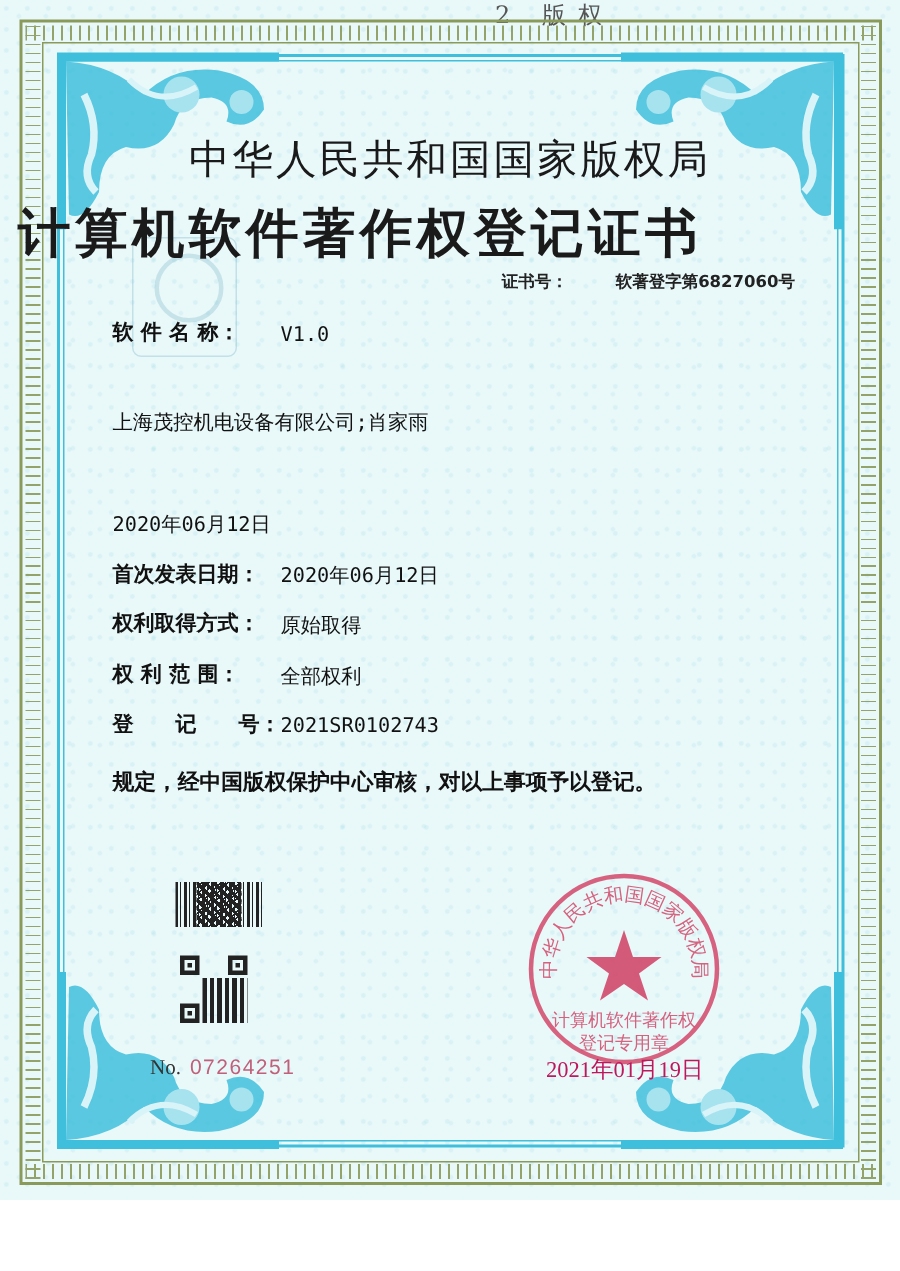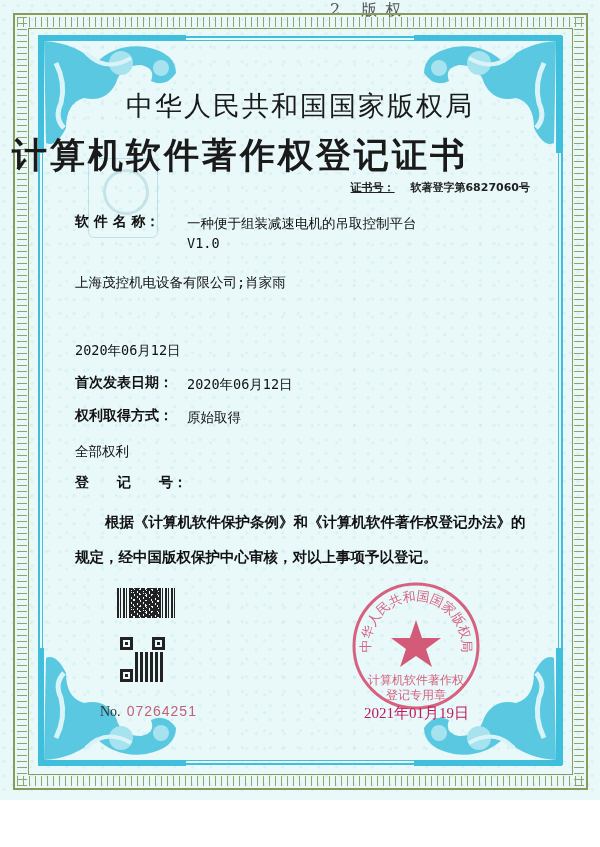--- a/index.html
+++ b/index.html
@@ -67,21 +67,21 @@
       position: absolute; left: 0; width: 600px; top: 88px; text-align: center;
       font-family: "DejaVu Sans", sans-serif; font-size: 27px; letter-spacing: 2px; color: #1a1a1a;
     }
     .title-2 {
       position: absolute; left: 0; width: 480px; top: 132px; text-align: center;
       font-family: Liberation Sans, sans-serif; font-size: 35px; font-weight: bold; letter-spacing: 3px; color: #1a1a1a;
     }
     .cert-no {
       position: absolute; right: 70px; top: 180px; font-size: 11px; font-weight: bold; color: #222;
     }
-    .cert-no .lbl { margin-right: 12px; text-decoration: underline; }
+    .cert-no .lbl { margin-right: 28px; }
 
     .field { position: absolute; left: 75px; font-size: 14px; display: flex; }
     .field .label { font-weight: bold; width: 112px; white-space: nowrap; }
     .field .value { font-family: "DejaVu Sans Mono", monospace; font-size: 13.5px; line-height: 20px; }
     .field .value .zh { font-family: "DejaVu Sans", sans-serif; }
 
     .para {
       position: absolute; left: 75px; width: 460px; font-size: 14.5px; font-weight: bold; line-height: 35px;
     }
     .para .indent { display: inline-block; width: 30px; }
@@ -165,21 +165,20 @@
 <div class="title-1">中华人民共和国国家版权局</div>
 <div class="title-2">计算机软件著作权登记证书</div>
 <div class="cert-no">
   <span class="lbl">证书号：</span>
   <span>软著登字第6827060号</span>
 </div>
 
 <div class="field" style="top:213px">
   <span class="label">软 件 名 称：</span>
   <div class="value">
-    <div class="zh">一种便于组装减速电机的吊取控制平台</div>
     <div>V1.0</div>
   </div>
 </div>
 
 <div class="field" style="top:272px">
   <div class="value zh">上海茂控机电设备有限公司;肖家雨</div>
 </div>
 
 <div class="field" style="top:340px">
   <div class="value">2020年06月12日</div>
@@ -189,29 +188,30 @@
   <span class="label">首次发表日期：</span>
   <div class="value">2020年06月12日</div>
 </div>
 
 <div class="field" style="top:407px">
   <span class="label">权利取得方式：</span>
   <div class="value zh">原始取得</div>
 </div>
 
 <div class="field" style="top:441px">
+  <span class="label">权 利 范 围：</span>
   <div class="value zh">全部权利</div>
 </div>
 
 <div class="field" style="top:474px">
   <span class="label">登　　记　　号：</span>
+  <div class="value">2021SR0102743</div>
 </div>
 
 <div class="para" style="top:505px">
-  <div><span class="indent"></span><span>根据《计算机软件保护条例》和《计算机软件著作权登记办法》的</span></div>
   <div>规定，经中国版权保护中心审核，对以上事项予以登记。</div>
 </div>
 
 <div class="barcode">
     <div class="mid"></div>
   </div>
 <div class="qr">
   <div class="f" style="left:0;top:0"></div>
   <div class="f" style="right:0;top:0"></div>
   <div class="f" style="left:0;bottom:0"></div>

